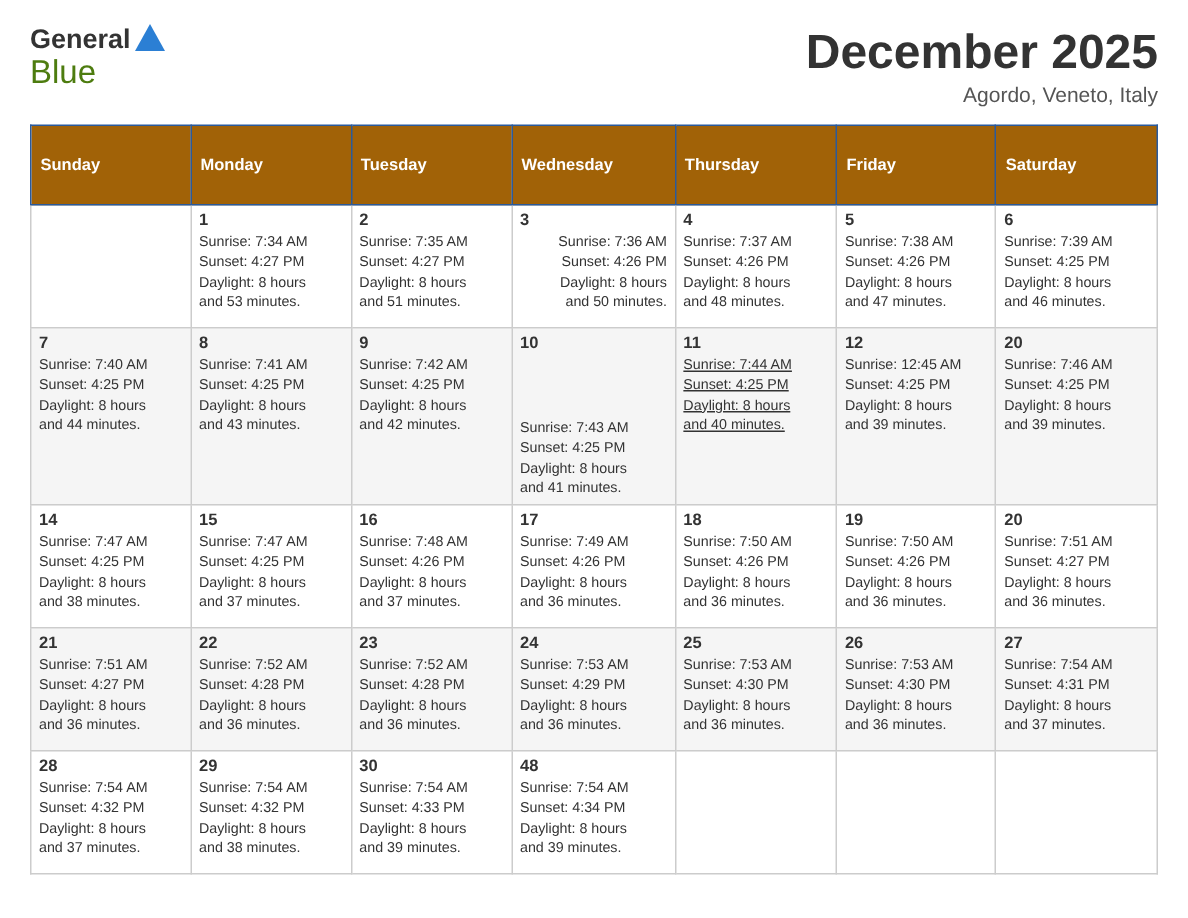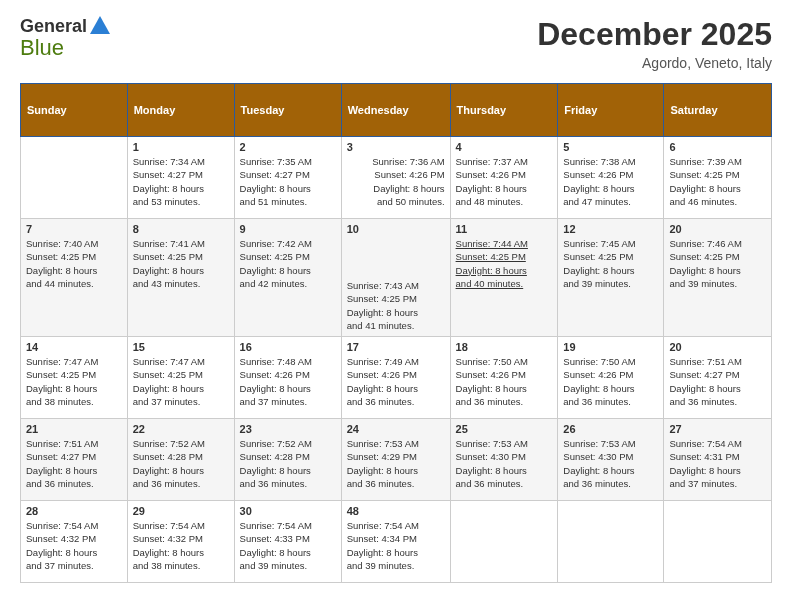--- a/index.html
+++ b/index.html
@@ -211,21 +211,21 @@
           </td>
           <td>
             <div class="day-number">11</div>
             <div class="day-info" style="white-space: pre-line; text-decoration: underline;">Sunrise: 7:44 AM
 Sunset: 4:25 PM
 Daylight: 8 hours
 and 40 minutes.</div>
           </td>
           <td>
             <div class="day-number">12</div>
-            <div class="day-info" style="white-space: pre-line;">Sunrise: 7:45 AM
+            <div class="day-info" style="white-space: pre-line;">Sunrise: 12:45 AM
 Sunset: 4:25 PM
 Daylight: 8 hours
 and 39 minutes.</div>
           </td>
           <td>
             <div class="day-number">20</div>
             <div class="day-info" style="white-space: pre-line;">Sunrise: 7:46 AM
 Sunset: 4:25 PM
 Daylight: 8 hours
 and 39 minutes.</div>

